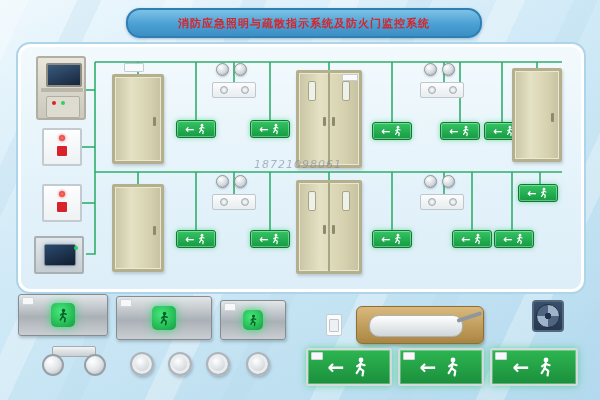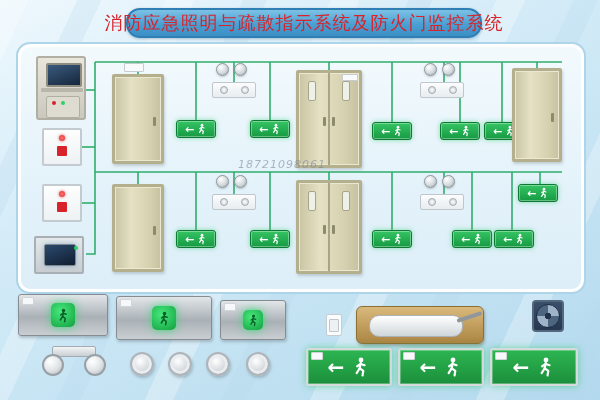--- a/index.html
+++ b/index.html
@@ -5,21 +5,21 @@
   html,body{margin:0;padding:0;background:#9cc4dd;font-family:"DejaVu Sans","Liberation Sans",sans-serif;}
   #stage{position:relative;width:600px;height:400px;overflow:hidden;
     background:linear-gradient(155deg,#eef8fd 0%,#d5ecf8 35%,#c2e2f2 70%,#b3d9ee 100%);}
   #stage::before{content:"";position:absolute;inset:0;
     background:repeating-linear-gradient(115deg,rgba(255,255,255,.28) 0 26px,rgba(255,255,255,0) 26px 70px,rgba(180,215,235,.25) 70px 92px,rgba(255,255,255,0) 92px 150px);
     pointer-events:none;}
   
   .banner{position:absolute;left:126px;top:8px;width:352px;height:26px;border-radius:14px;
     background:linear-gradient(180deg,#7cc2e6,#4a9fd3 55%,#3b8fc4);border:2px solid #2f7fb5;
     display:flex;align-items:center;justify-content:center;box-shadow:0 1px 3px rgba(40,90,130,.35);}
-  .banner span{color:#d8232a;font-weight:normal;font-size:18px;letter-spacing:1px;white-space:nowrap;text-align:right;}
+  .banner span{color:#d8232a;font-weight:bold;font-size:11px;letter-spacing:1px;white-space:nowrap;text-align:right;}
   
   .board{position:absolute;left:16px;top:42px;width:566px;height:248px;border-radius:14px;
     background:linear-gradient(180deg,#f3fafd,#e3f2fa 60%,#ddeef8);
     border:2px solid #aed4ea;box-shadow:inset 0 0 0 3px #ffffff;}
   .wires{position:absolute;left:0;top:0;z-index:1;}
   .dev{position:absolute;z-index:2;box-sizing:border-box;}
   
   .door{background:linear-gradient(90deg,#c9c5a4,#e4e1c4 35%,#d6d2b0 75%,#c6c2a1);
     border:3px solid #b4b08e;border-radius:2px;box-shadow:inset 0 0 0 1px #ebe8d1,1px 2px 3px rgba(80,90,100,.25);}
   .door .handle{position:absolute;width:3px;height:9px;background:#8e8a6e;border-radius:1px;top:48%;}
@@ -73,21 +73,21 @@
     background:linear-gradient(180deg,#ffffff,#cfd6da);border:1px solid #aab2b8;}
   .closer .arm{position:absolute;left:100px;top:12px;width:26px;height:4px;background:#8f979d;border-radius:2px;transform:rotate(-18deg);transform-origin:left center;}
   .fan{width:32px;height:32px;background:linear-gradient(#3a4f6a,#263850);border:2px solid #53687f;border-radius:4px;display:flex;align-items:center;justify-content:center;}
   .fan .blade{width:22px;height:22px;border-radius:50%;border:1px solid #203048;
     background:radial-gradient(circle,#22324a 0 3px,transparent 3px),conic-gradient(#9fb4c8 0 25%,#4e6580 0 50%,#9fb4c8 0 75%,#4e6580 0);}
   .bigsign{display:flex;align-items:center;justify-content:center;gap:8px;border-radius:3px;
     background:linear-gradient(180deg,#2db551,#1b8f3c);border:2px solid #d5dadd;
     box-shadow:0 0 7px rgba(40,200,110,.6),inset 0 0 0 1px rgba(255,255,255,.3);}
   .bigsign .arrow{color:#fff;font-size:20px;font-weight:bold;line-height:1;}
   .bigsign .man{width:18px;height:22px;color:#fff;}
-  .watermark{position:absolute;left:238px;top:158px;z-index:3;color:#7d879c;opacity:.6;font-size:11px;font-style:italic;letter-spacing:1px;}
+  .watermark{position:absolute;left:254px;top:158px;z-index:3;color:#7d879c;opacity:.6;font-size:11px;font-style:italic;letter-spacing:1px;}
 </style>
 </head>
 <body>
 
 <svg width="0" height="0" style="position:absolute">
   <defs>
     <symbol id="runman" viewBox="0 0 14 16">
       <circle cx="7" cy="2.6" r="1.9" fill="currentColor" stroke="none"></circle>
       <g fill="none" stroke="currentColor" stroke-width="1.7" stroke-linecap="round" stroke-linejoin="round">
         <path d="M6.8 4.8 L6 9"></path>

